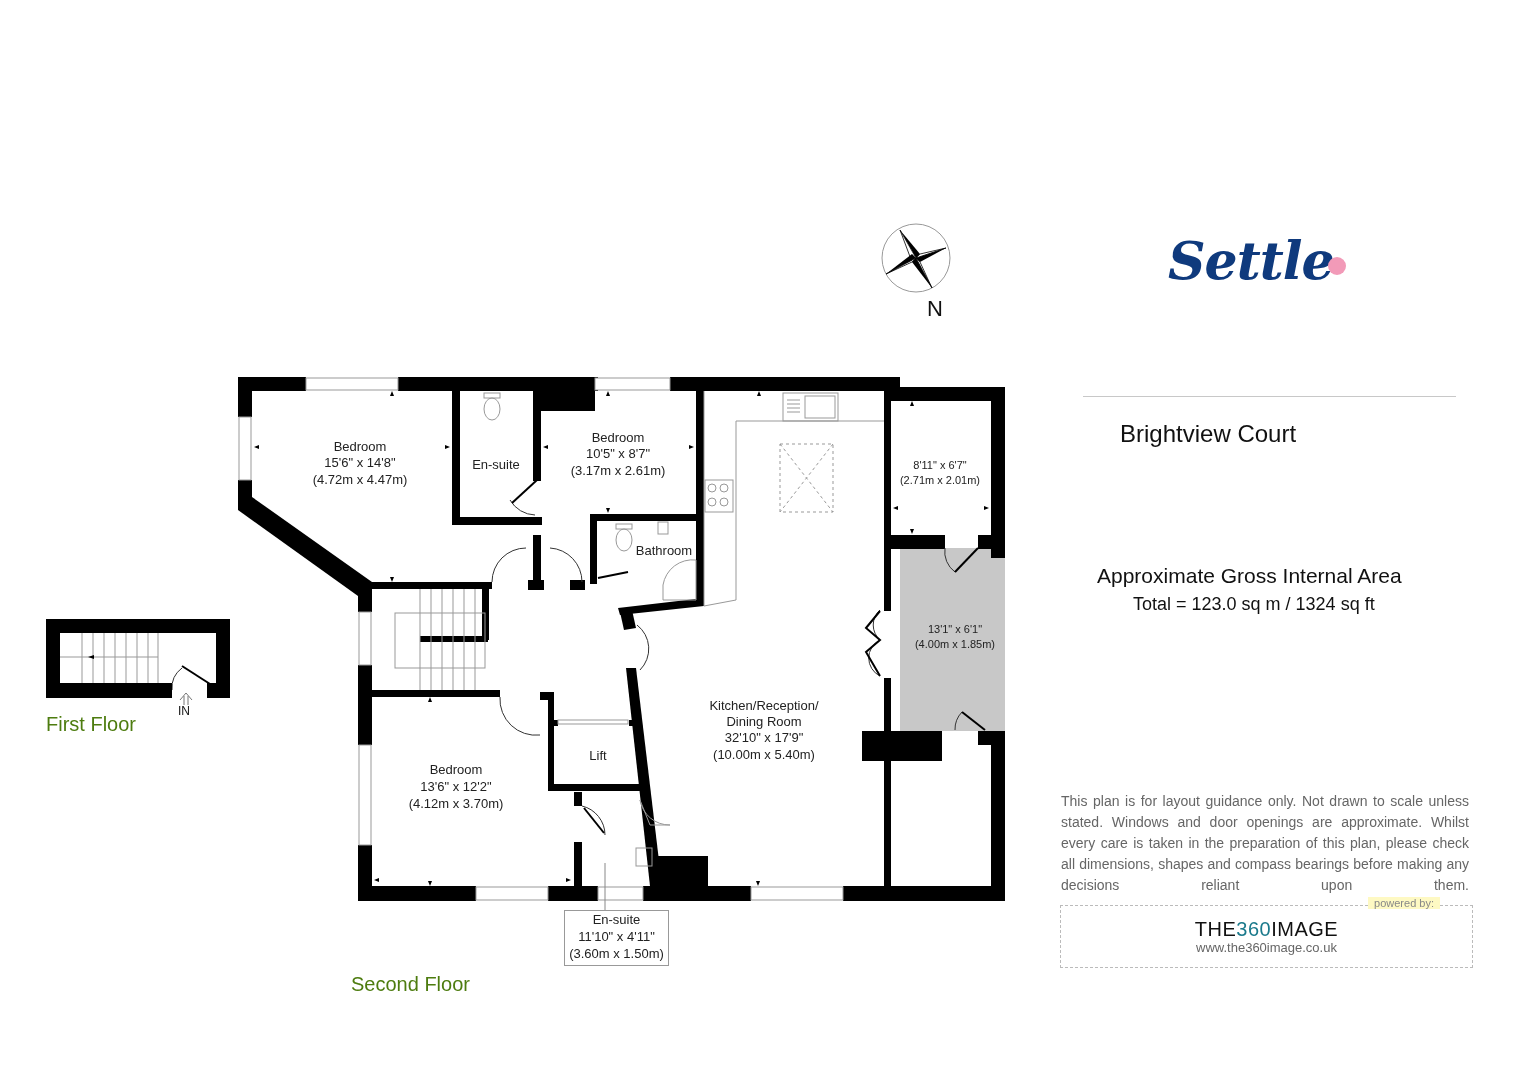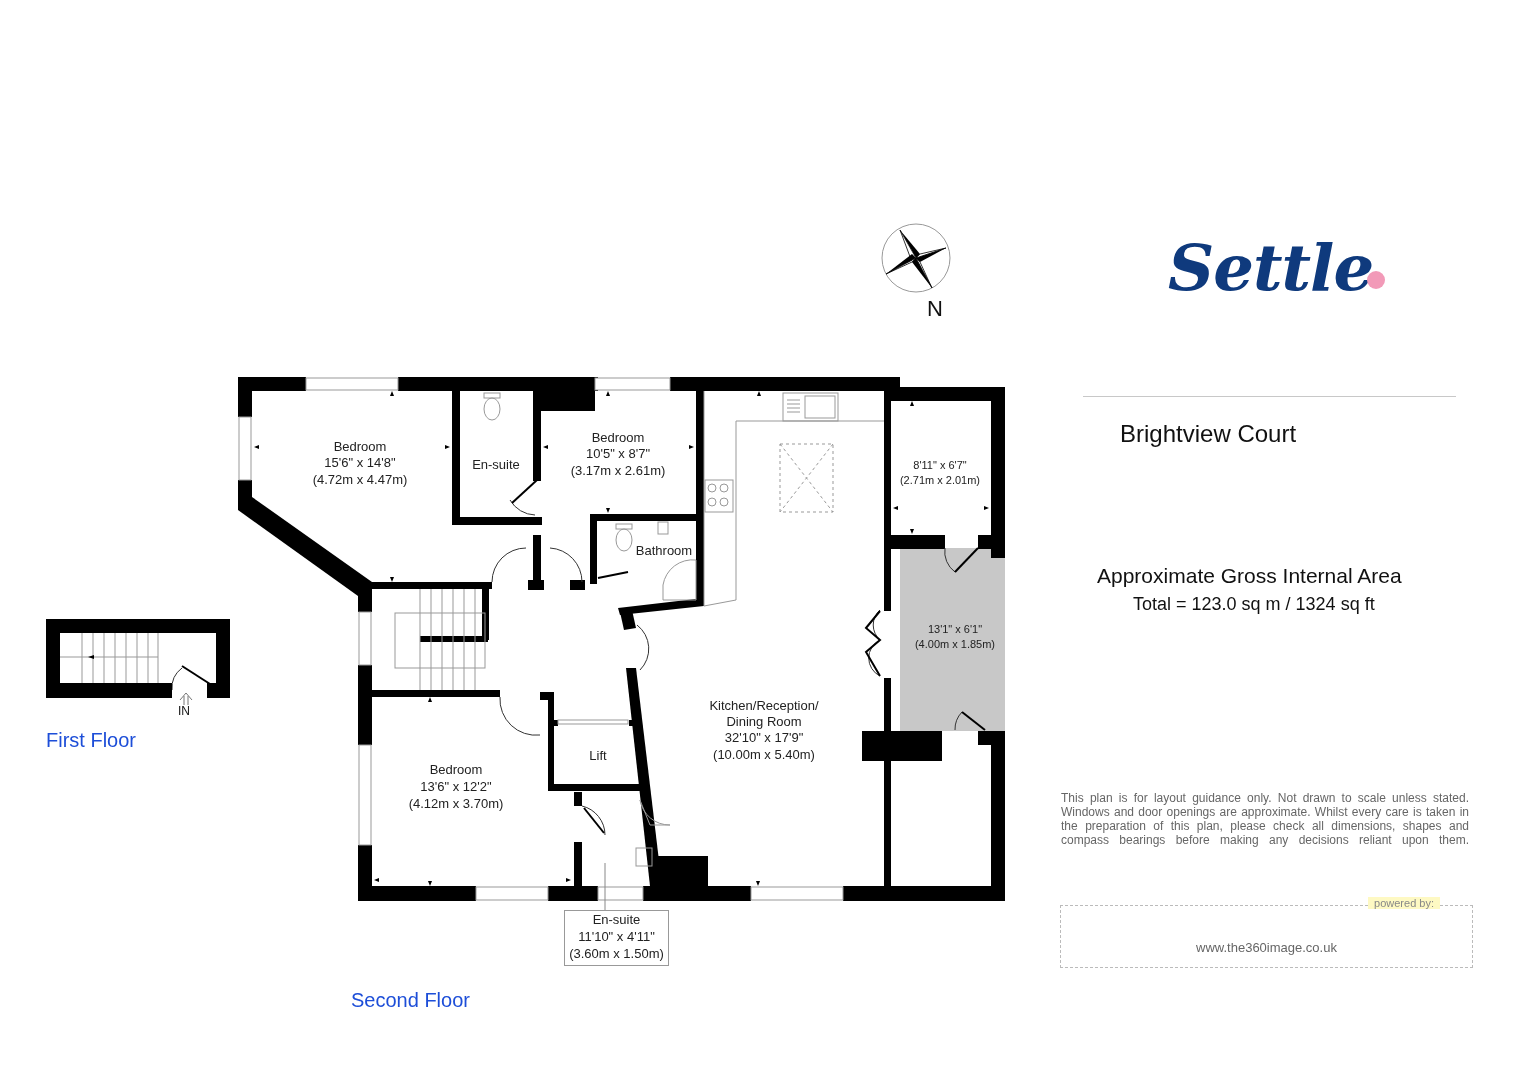--- a/index.html
+++ b/index.html
@@ -1,27 +1,27 @@
 <!DOCTYPE html>
 <html><head>
   <meta charset="utf-8">
   <style>
     html, body { margin: 0; padding: 0; background: #ffffff; }
     body { width: 1528px; height: 1080px; position: relative; overflow: hidden; font-family: "Liberation Sans", sans-serif; color: #111; }
     .abs { position: absolute; }
     svg.plan { position: absolute; left: 0; top: 0; }
     .room-label { font-family: "Liberation Sans", sans-serif; font-size: 13px; fill: #222; text-anchor: middle; }
-    .floor-label { font-size: 20px; color: #1d4ed8; margin-top: 16px; }
-    .logo { font-family: "DejaVu Serif", serif; font-weight: bold; font-style: italic; font-size: 64px; color: #0f3a7d; letter-spacing: -1px; }
+    .floor-label { font-size: 20px; color: #4d7c0f; }
+    .logo { font-family: "DejaVu Serif", serif; font-weight: bold; font-style: italic; font-size: 52px; color: #0f3a7d; letter-spacing: -1px; }
     .logo-dot { width: 18px; height: 18px; border-radius: 50%; background: #f29ab8; }
     .divider { height: 1px; background: #c8c8c8; }
     .title { font-size: 24px; color: #111; }
     .area-title { font-size: 21px; color: #111; }
     .area-total { font-size: 18px; color: #111; }
-    .disclaimer { font-size: 12px; color: #666; line-height: 14px; text-align: justify; text-align-last: justify; width: 408px; }
+    .disclaimer { font-size: 14px; color: #666; line-height: 21px; text-align: justify; text-align-last: justify; width: 408px; }
     .powered-box { border: 1px dashed #bbb; }
     .powered-by { font-size: 11px; color: #888; background: #fef9c3; padding: 0 6px; }
     .brand { font-size: 20px; color: #111; letter-spacing: 0.5px; }
     .brand .accent { color: #1b7a8c; }
     .brand-url { font-size: 13px; color: #666; }
     .ensuite-box { border: 1px solid #999; background: #fff; text-align: center; font-size: 13px; line-height: 17px; color: #222; }
     .compass-n { font-size: 22px; color: #111; }
   </style>
 </head>
 <body>
@@ -278,14 +278,17 @@
 
 <div class="abs title" style="left:1120px; top:420px;">Brightview Court</div>
 
 <div class="abs area-title" style="left:1097px; top:564px;">Approximate Gross Internal Area</div>
 <div class="abs area-total" style="left:1133px; top:594px;">Total = 123.0 sq m / 1324 sq ft</div>
 
 <div class="abs disclaimer" style="left:1061px; top:791px;">This plan is for layout guidance only. Not drawn to scale unless stated. Windows and door openings are approximate. Whilst every care is taken in the preparation of this plan, please check all dimensions, shapes and compass bearings before making any decisions reliant upon them.</div>
 
 <div class="abs powered-box" style="left:1060px; top:905px; width:411px; height:61px;">
   <span class="abs powered-by" style="right:32px; top:-9px;">powered by:</span>
+  <div class="abs brand" style="left:0; right:0; top:12px; text-align:center;">
+    <span>THE</span><span class="accent">360</span><span>IMAGE</span>
+  </div>
   <div class="abs brand-url" style="left:0; right:0; top:34px; text-align:center;">www.the360image.co.uk</div>
 </div>
 
 </body></html>

